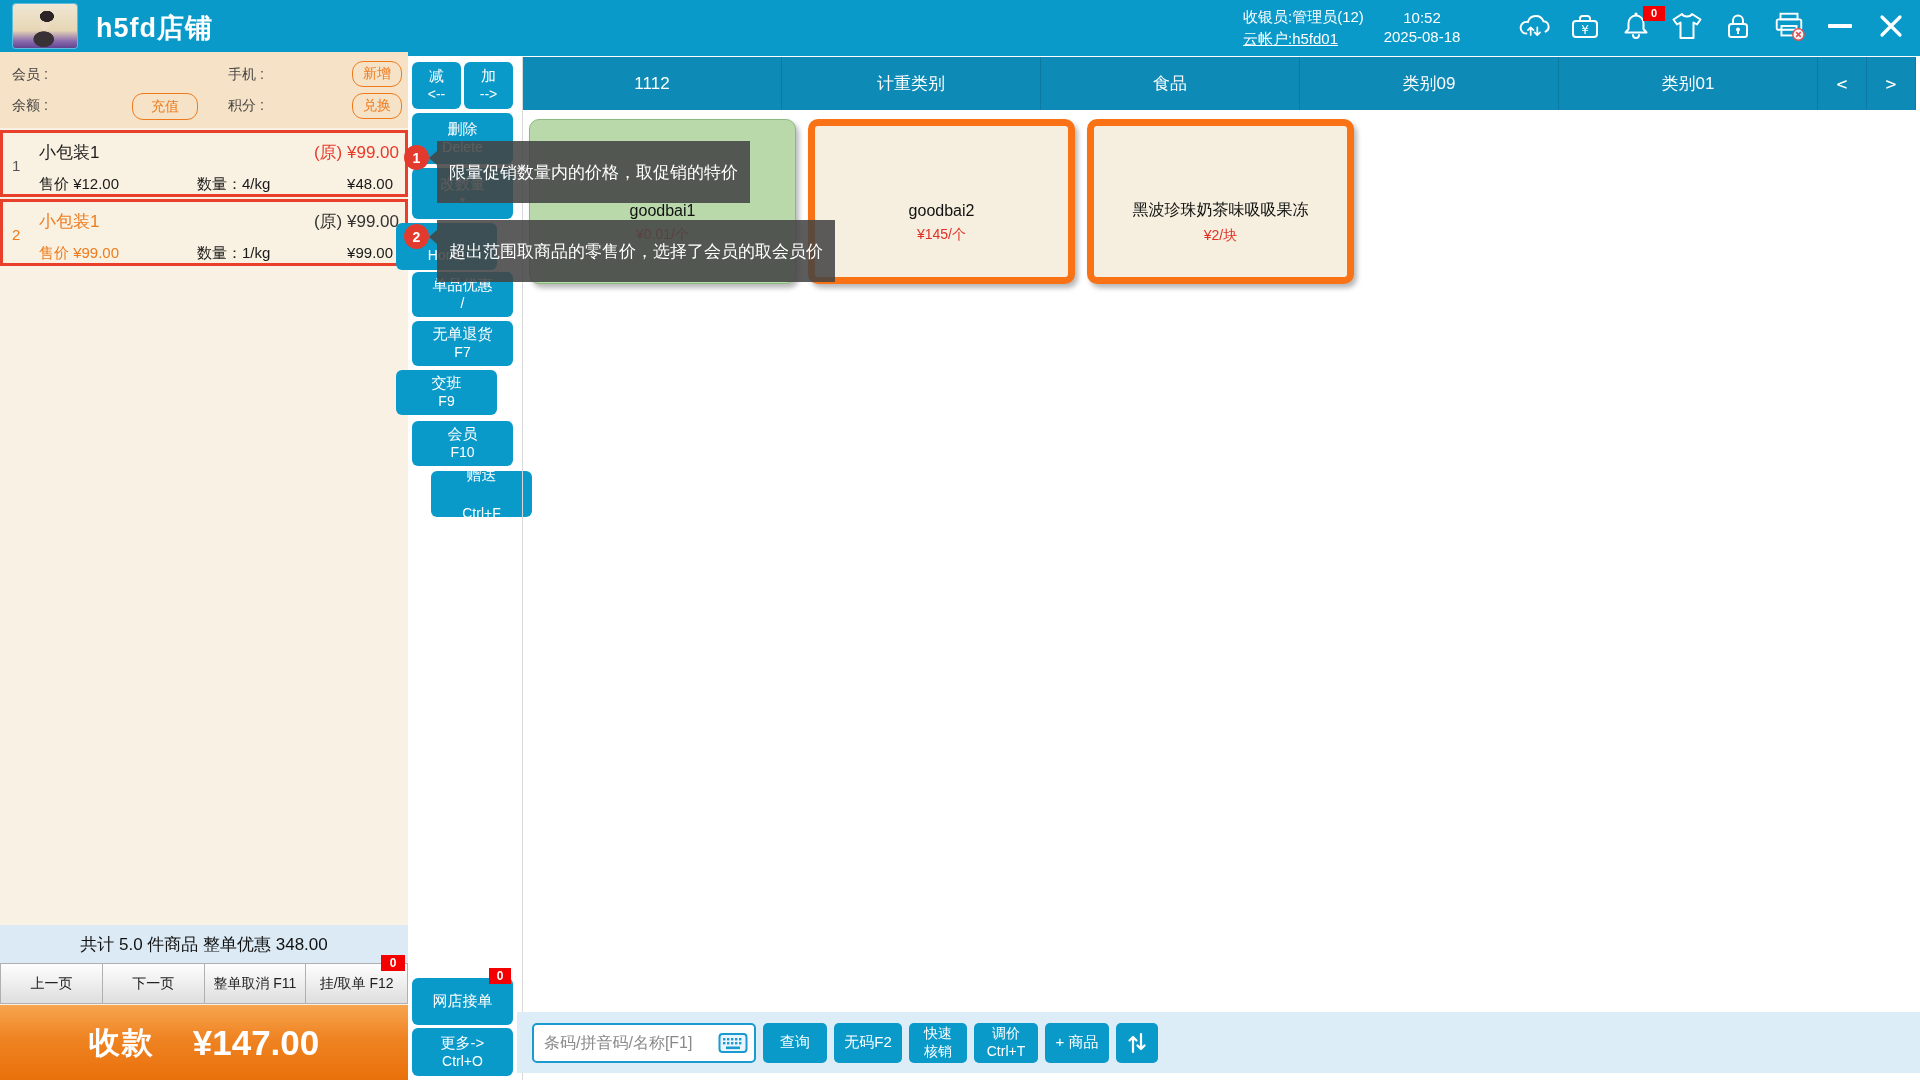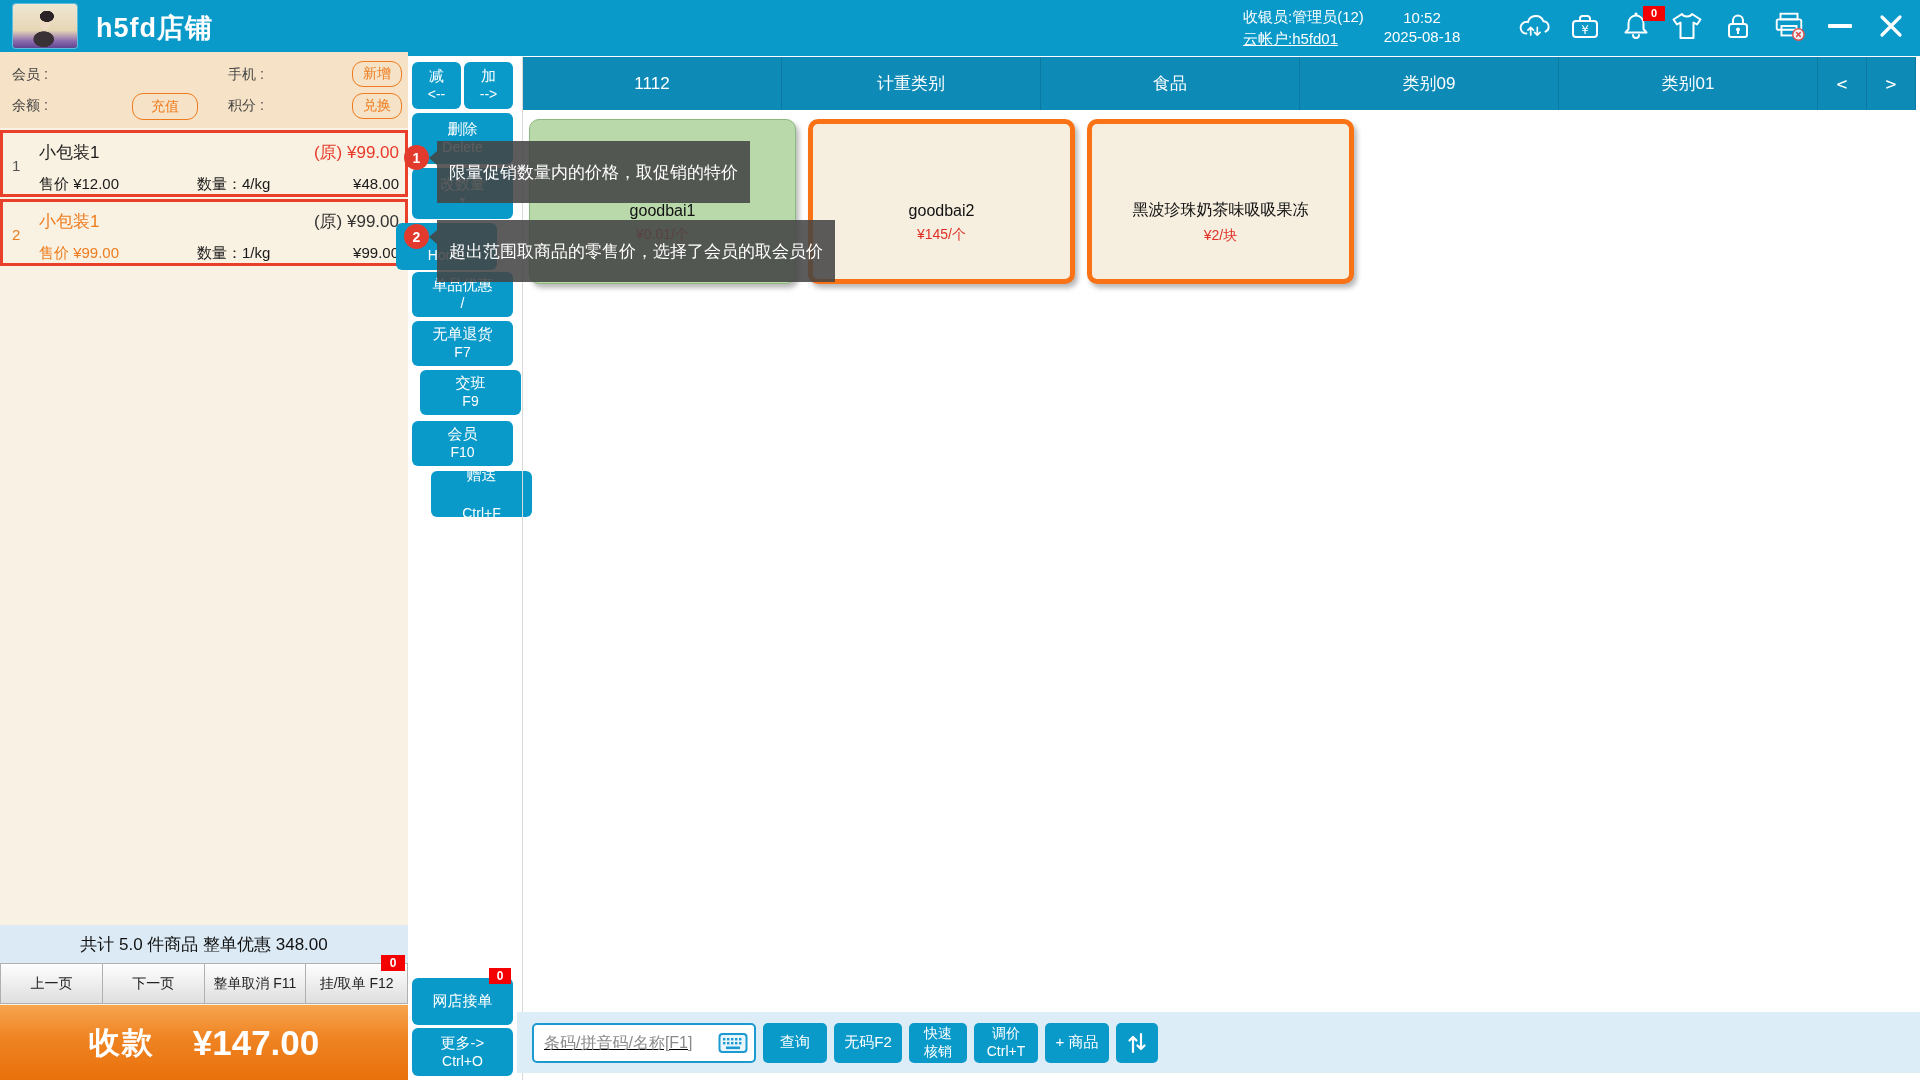--- a/index.html
+++ b/index.html
@@ -33,21 +33,21 @@
   .m-label{position:absolute;}
   .pill-btn{position:absolute;box-sizing:border-box;border:1px solid #ee7c1f;color:#ee7c1f;background:transparent;
             border-radius:11px;font-size:14px;text-align:center;cursor:pointer;
             display:flex;align-items:center;justify-content:center;font-family:inherit;}
   .cart-item{position:absolute;left:0;width:408px;height:67px;box-sizing:border-box;border:3px solid #e8402b;
              background:#f9f1e1;cursor:pointer;}
   .ci-index{position:absolute;left:9px;top:24px;font-size:15px;color:#555;}
   .ci-line1{display:flex;justify-content:space-between;margin:8px 6px 0 36px;font-size:17px;color:#1a1a1a;}
   .ci-name{font-weight:500;}
   .ci-orig{color:#e8392b;}
-  .ci-line2{display:flex;margin:11px 6px 0 36px;font-size:15px;color:#1a1a1a;}
+  .ci-line2{display:flex;margin:11px 12px 0 36px;font-size:15px;color:#1a1a1a;}
   .ci-price{width:158px;}
   .ci-qty{flex:1;text-align:left;}
   .ci-amount{width:100px;text-align:right;}
   .cart-item.highlight .ci-name,.cart-item.highlight .ci-price,.cart-item.highlight .ci-index{color:#ee7c1f;}
   .cart-item.highlight .ci-orig{color:#333;}
   .summary-bar{position:absolute;left:0;top:873px;width:408px;height:38px;background:#dbeaf4;
                display:flex;align-items:center;justify-content:center;font-size:17px;color:#111;}
   .pagination{position:absolute;left:0;top:911px;width:408px;height:41px;display:flex;}
   .pg-btn{position:relative;flex:1;box-sizing:border-box;border:1px solid #b0b0b0;border-left:none;
           background:linear-gradient(180deg,#fefefe,#dedede);display:flex;align-items:center;justify-content:center;
@@ -82,29 +82,29 @@
   .tab{flex:1;background:#0e8ab6;border-right:1px solid #0b79a2;color:#fff;font-size:17px;
        display:flex;align-items:center;justify-content:center;cursor:pointer;}
   .tab.selected{background:#ee7c2f;border-right:none;}
   .tab.nav{flex:none;width:48px;font-size:18px;font-family:"DejaVu Sans Mono",monospace;}
 
   
   .product-card{position:absolute;top:119px;width:267px;height:165px;box-sizing:border-box;border-radius:10px;
                 display:flex;flex-direction:column;align-items:center;justify-content:center;padding-top:42px;
                 box-shadow:3px 4px 5px rgba(0,0,0,.28);cursor:pointer;}
   .product-card.green{background:#b9d9ab;border:1px solid #8cb97e;}
-  .product-card.cream{background:#f6efdf;border:5px solid #f97316;}
+  .product-card.cream{background:#f6efdf;border:7px solid #f97316;}
   .p-name{font-size:16px;color:#111;font-weight:500;text-align:right;}
   .p-price{font-size:14px;color:#e03026;margin-top:6px;}
 
   
   .bottom-bar{position:absolute;left:517px;top:1012px;width:1403px;height:61px;background:#dcedf7;
               display:flex;align-items:center;padding-left:15px;box-sizing:border-box;gap:7px;}
   .search-box{width:224px;height:40px;background:#fff;border:2px solid #1b9ad2;border-radius:5px;box-sizing:border-box;
-              display:flex;align-items:center;padding:0 6px 0 8px;text-decoration:underline;}
+              display:flex;align-items:center;padding:0 6px 0 8px;}
   .search-box input{flex:1;min-width:0;border:none;outline:none;font-size:16px;color:#333;background:transparent;
                     font-family:inherit;}
   .search-box input::placeholder{color:#8a8a8a;}
   .bb-btn{height:40px;border:none;border-radius:5px;background:#0a9aca;color:#fff;cursor:pointer;font-family:inherit;
           display:flex;flex-direction:column;align-items:center;justify-content:center;line-height:1.25;padding:0 10px;}
   .bb-btn .one{font-size:15px;}
   .bb-btn .two{font-size:14px;}
 </style>
 </head>
 <body>
@@ -258,21 +258,21 @@
     <span class="l2">Home</span>
   </button>
   <button class="tool-btn" style="left:412px;top:272px;width:101px;height:45px;">
     <span class="l1">单品优惠</span>
     <span class="l2">/</span>
   </button>
   <button class="tool-btn" style="left:412px;top:321px;width:101px;height:45px;">
     <span class="l1">无单退货</span>
     <span class="l2">F7</span>
   </button>
-  <button class="tool-btn" style="left:420px;top:370px;width:101px;height:45px;">
+  <button class="tool-btn" style="left:396px;top:370px;width:101px;height:45px;">
     <span class="l1">交班</span>
     <span class="l2">F9</span>
   </button>
   <button class="tool-btn" style="left:412px;top:421px;width:101px;height:45px;">
     <span class="l1">会员</span>
     <span class="l2">F10</span>
   </button>
   <button class="tool-btn" style="left:431px;top:471px;width:101px;height:46px;gap:20px;">
     <span class="l1">赠送</span>
     <span class="l2">Ctrl+F</span>

